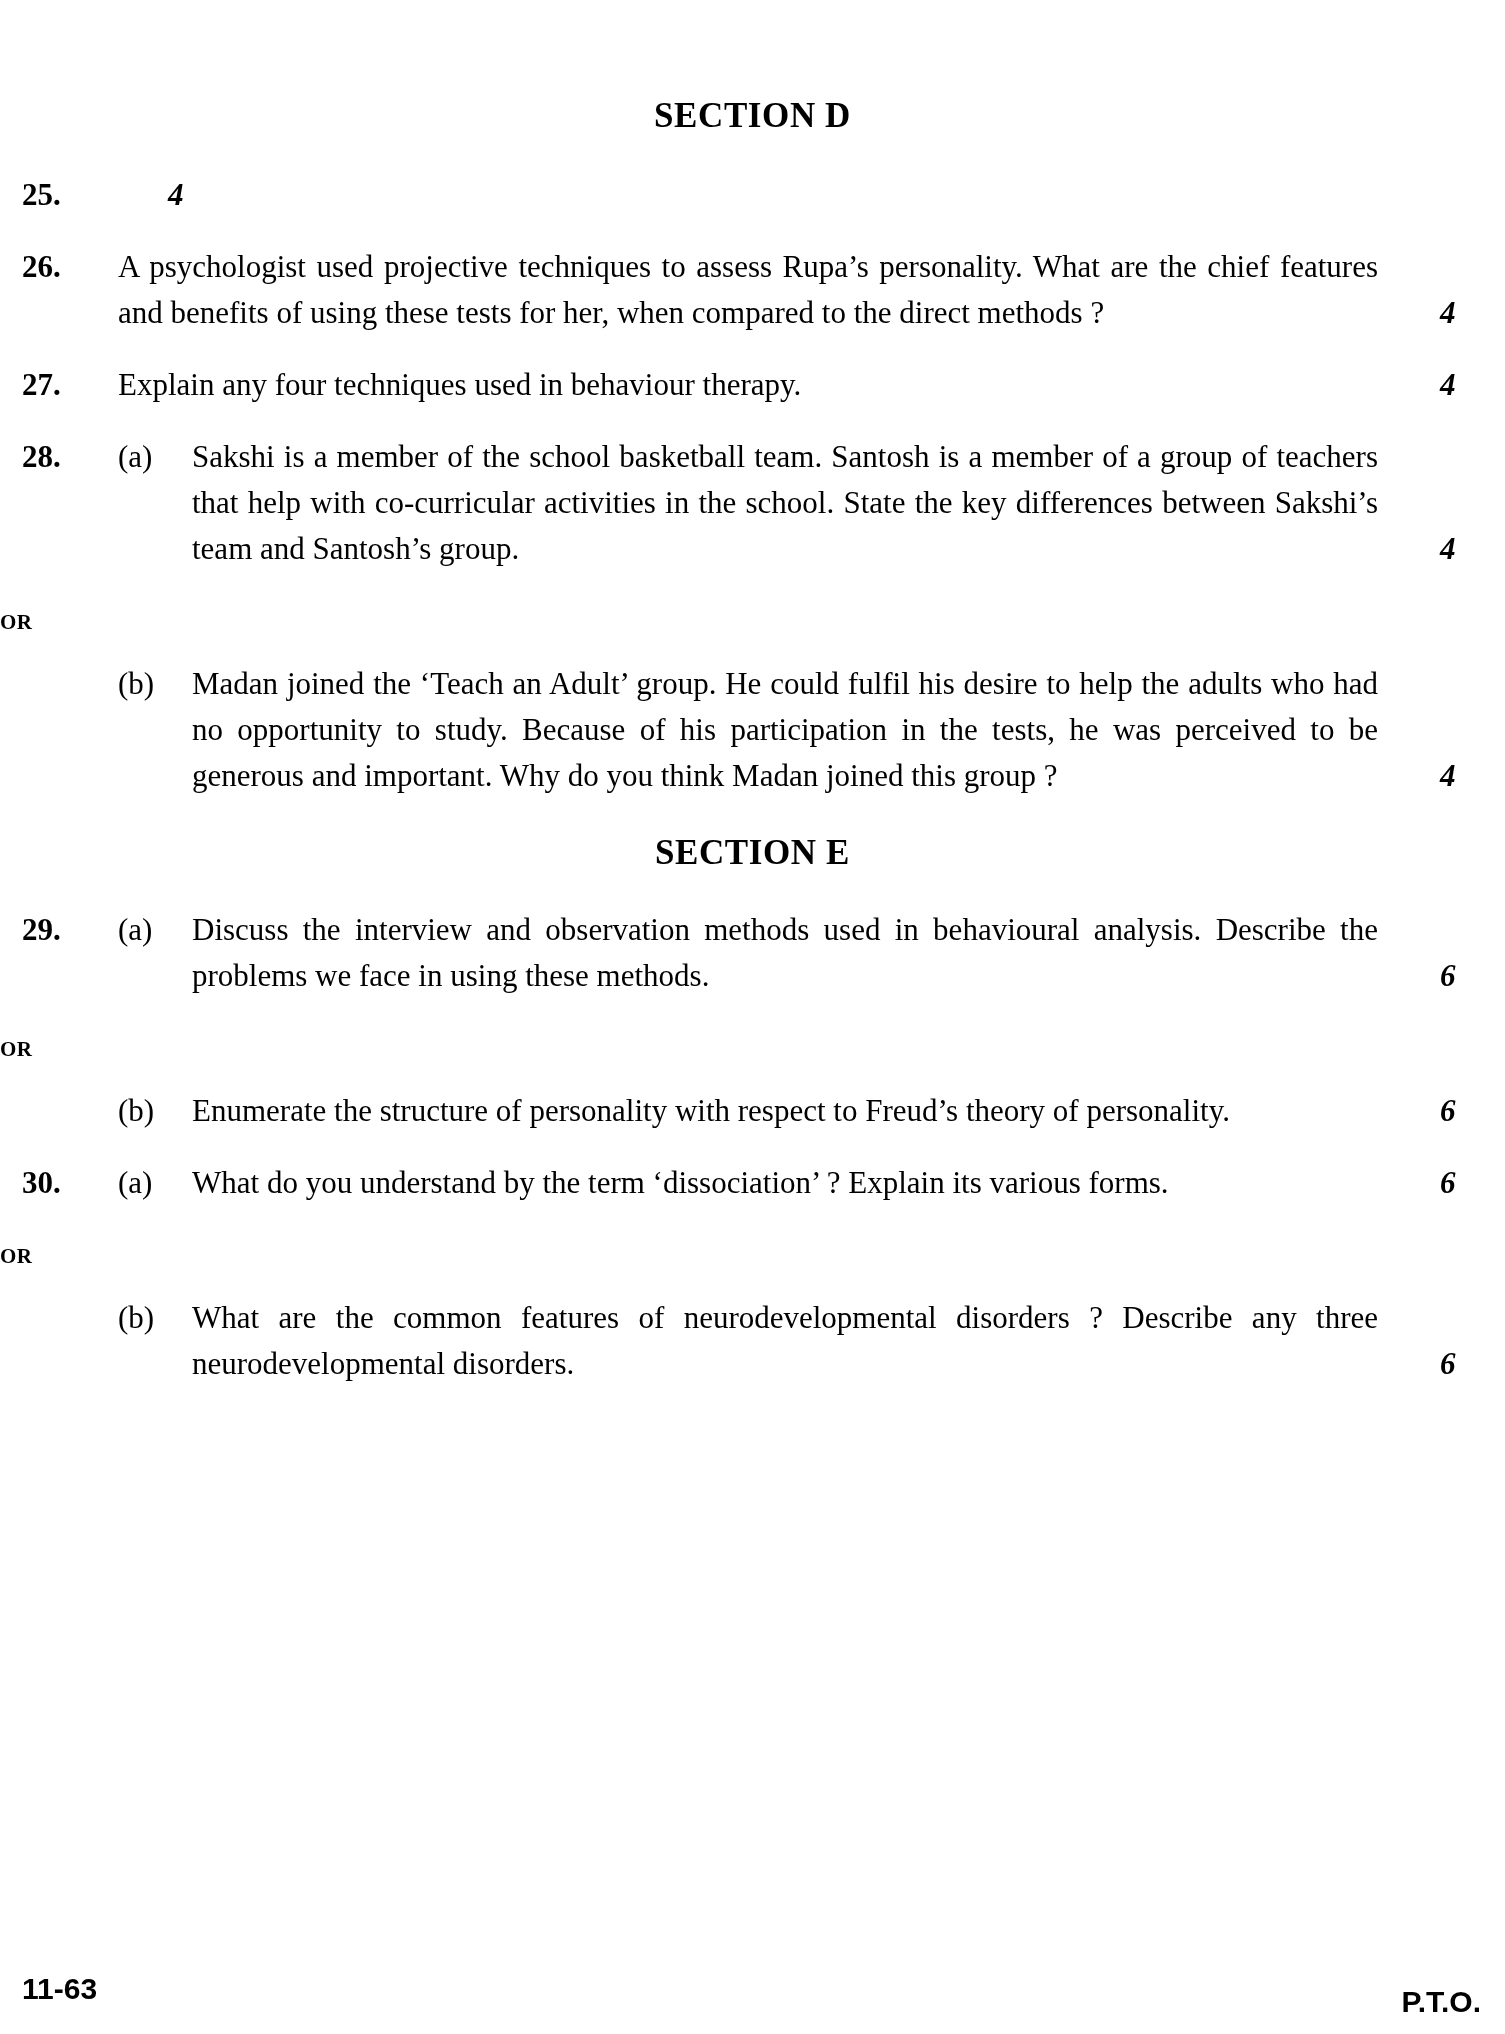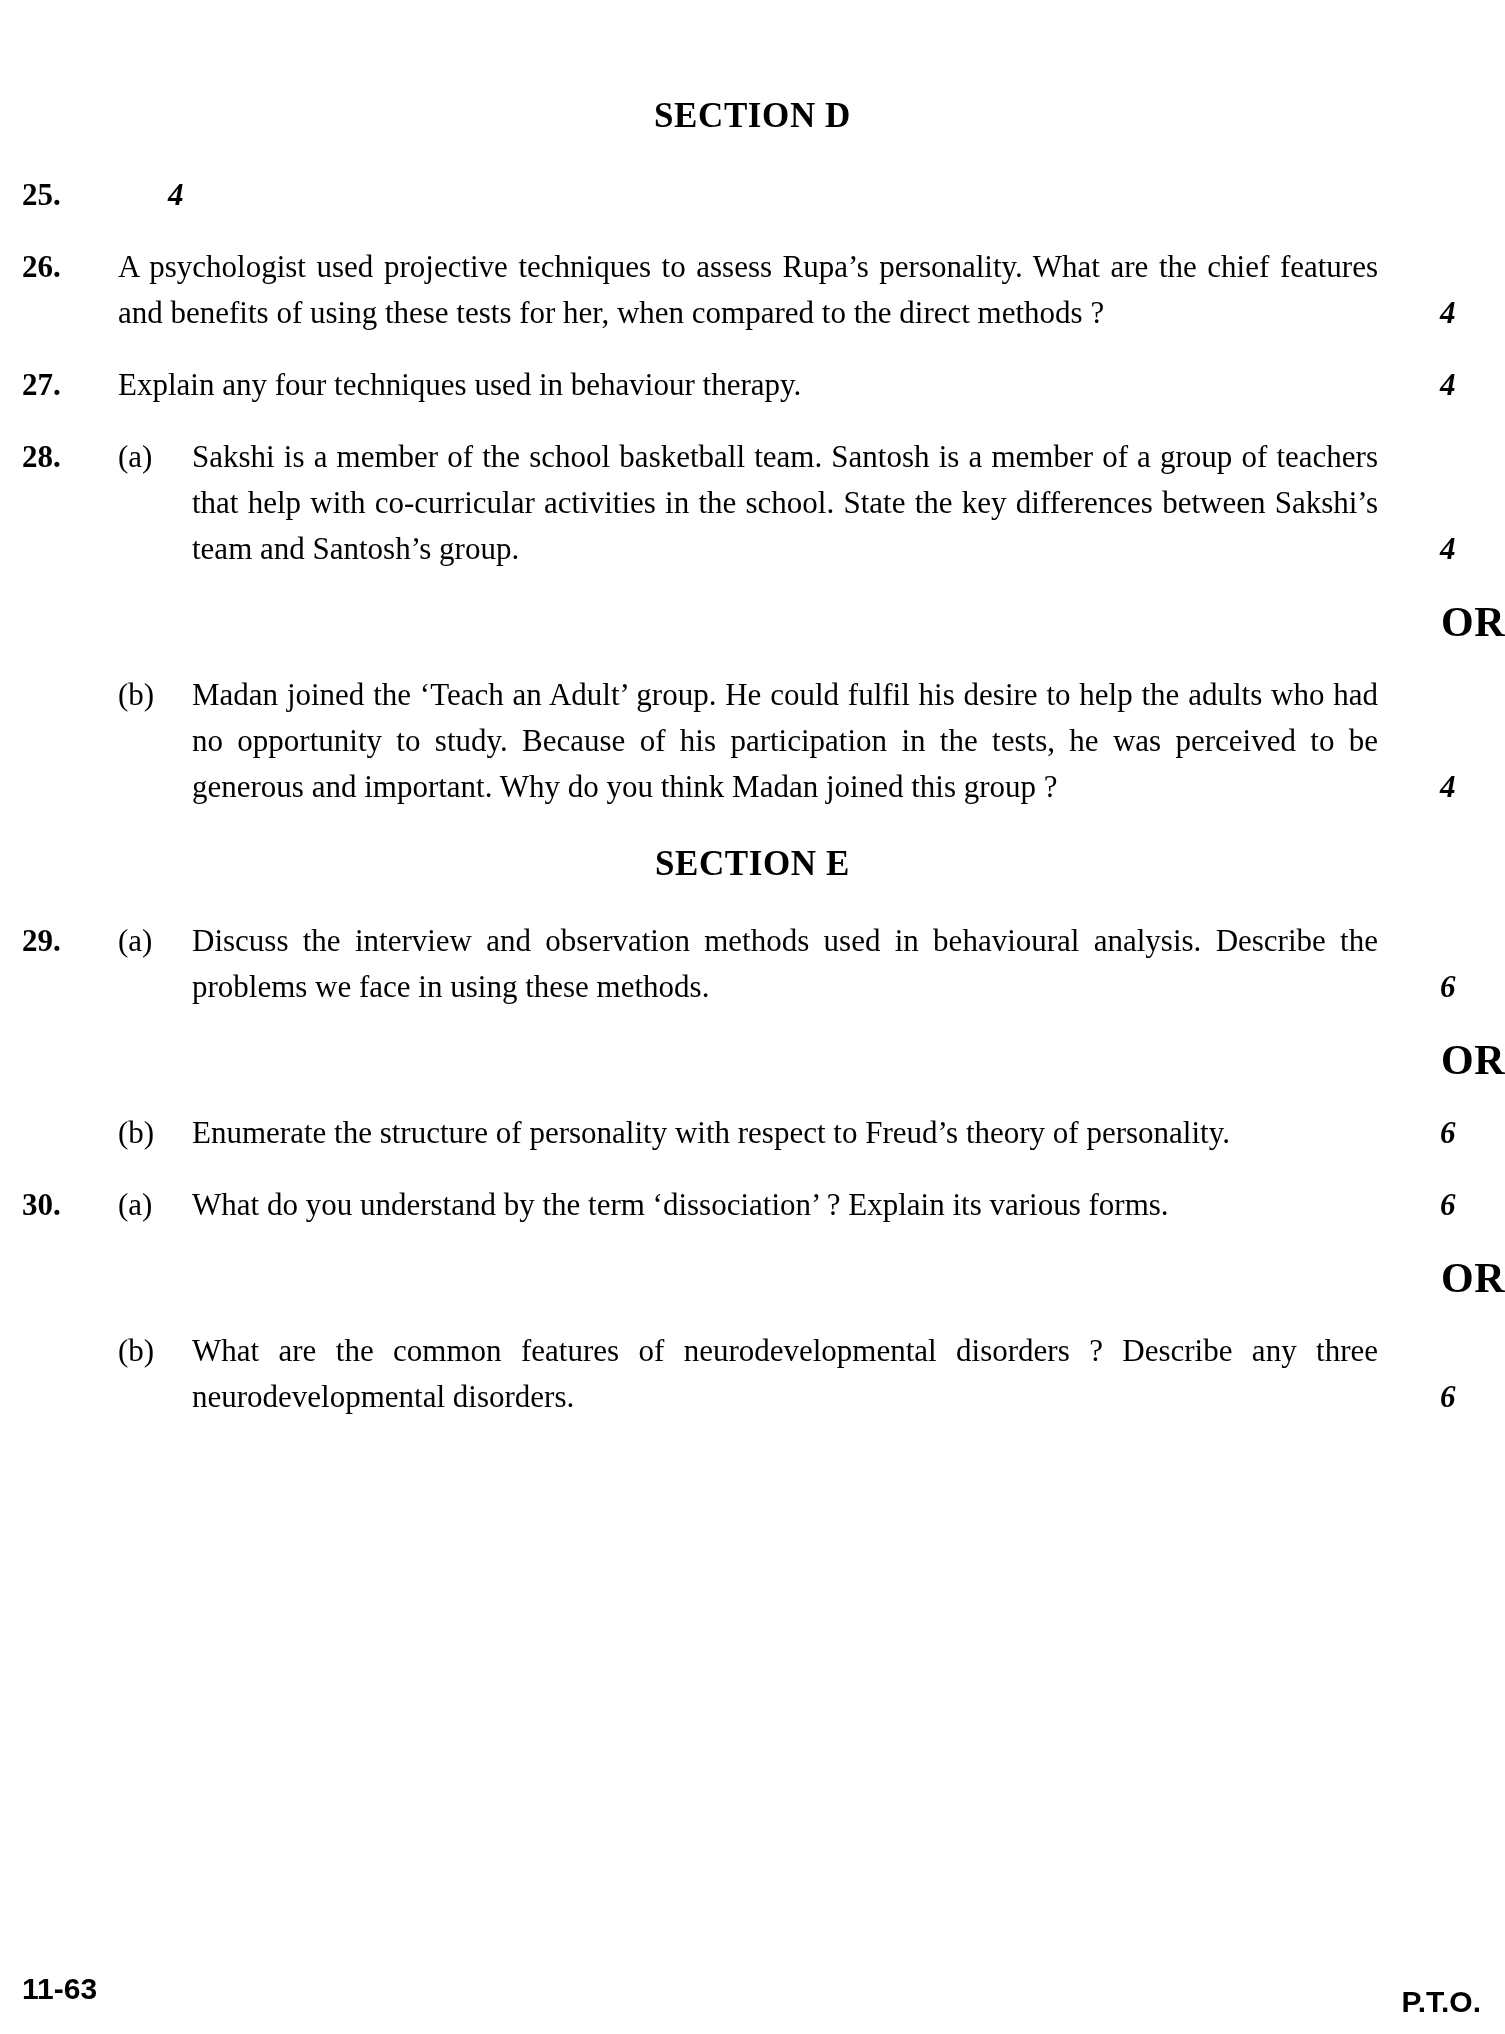--- a/index.html
+++ b/index.html
@@ -19,25 +19,26 @@
 
   
   .section-heading {
     text-align: center;
     font-weight: bold;
     font-size: 35px;
     letter-spacing: 0.6px;
     font-family: "Liberation Serif", "DejaVu Serif", serif;
   }
   .or-heading {
-    text-align: right;
-    font-weight: bold;
-    font-size: 42px;
+    text-align: left;
+    font-weight: bold;
+    font-size: 21px;
     letter-spacing: 0.5px;
     font-family: "Liberation Serif", "DejaVu Serif", serif;
+    margin-top: 12px;
   }
 
   
   .qrow {
     position: relative;
     display: flex;
     align-items: flex-start;
     gap: 12px;
   }
   .qnum {

